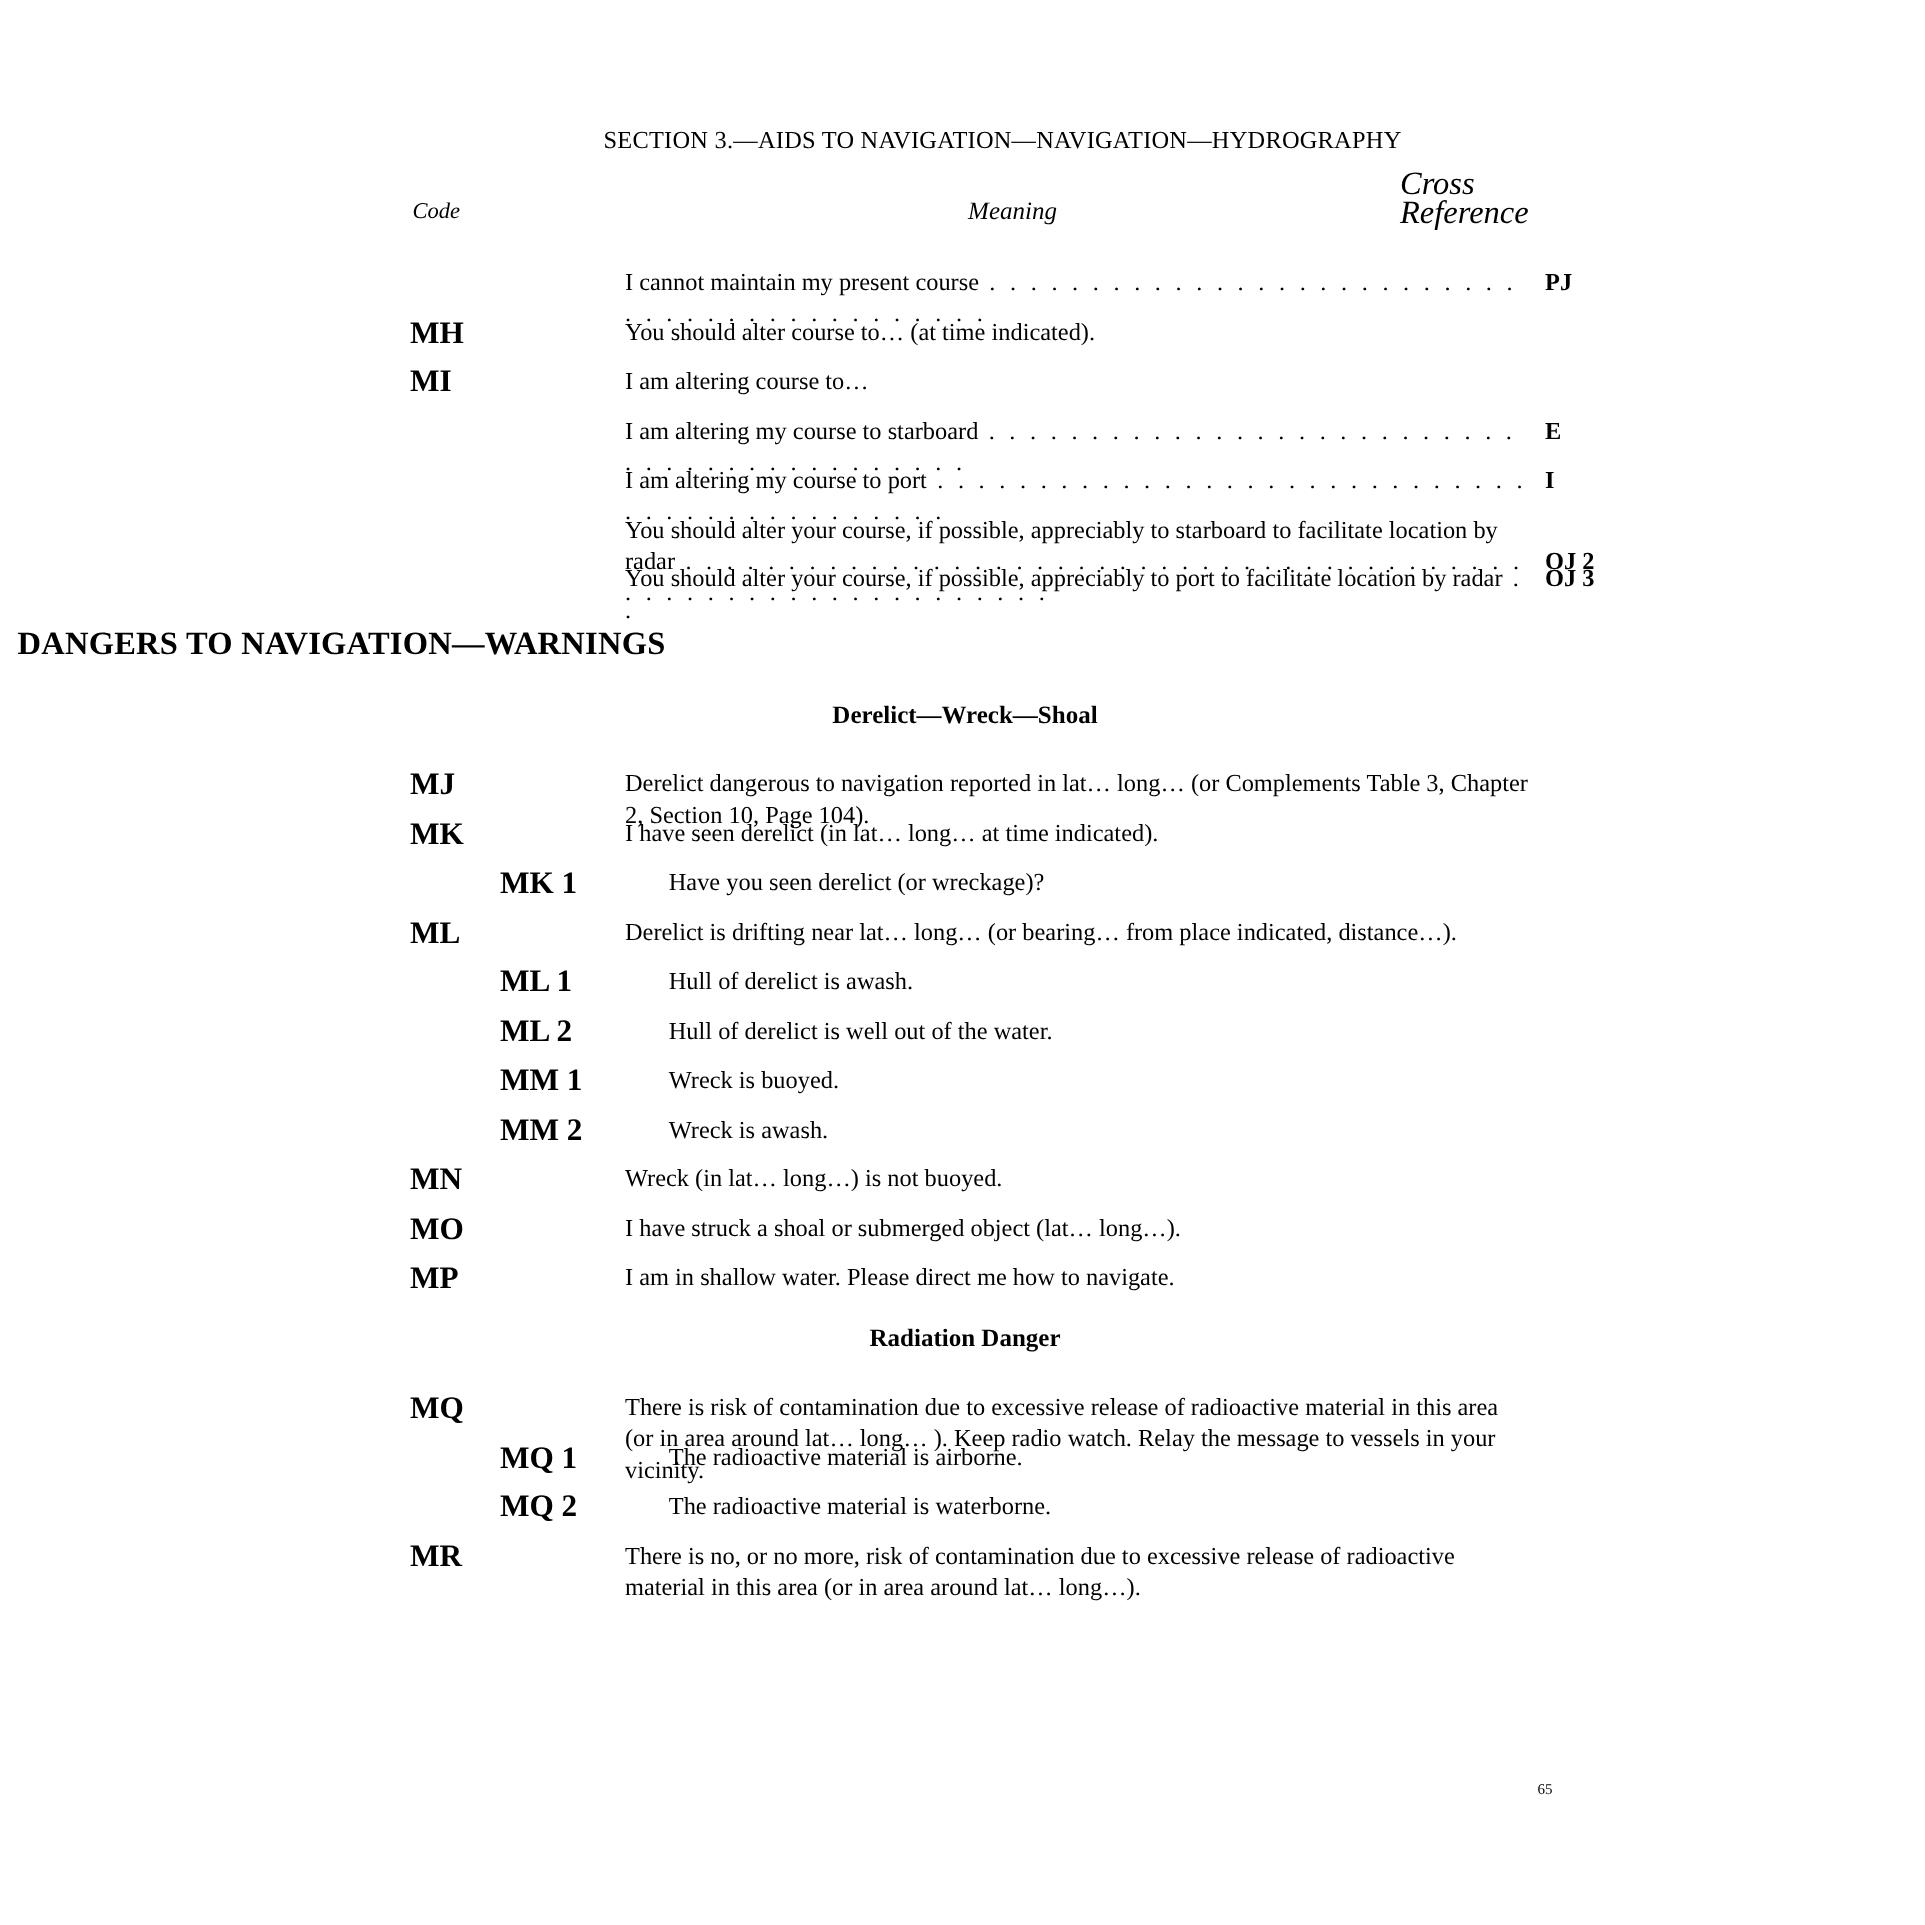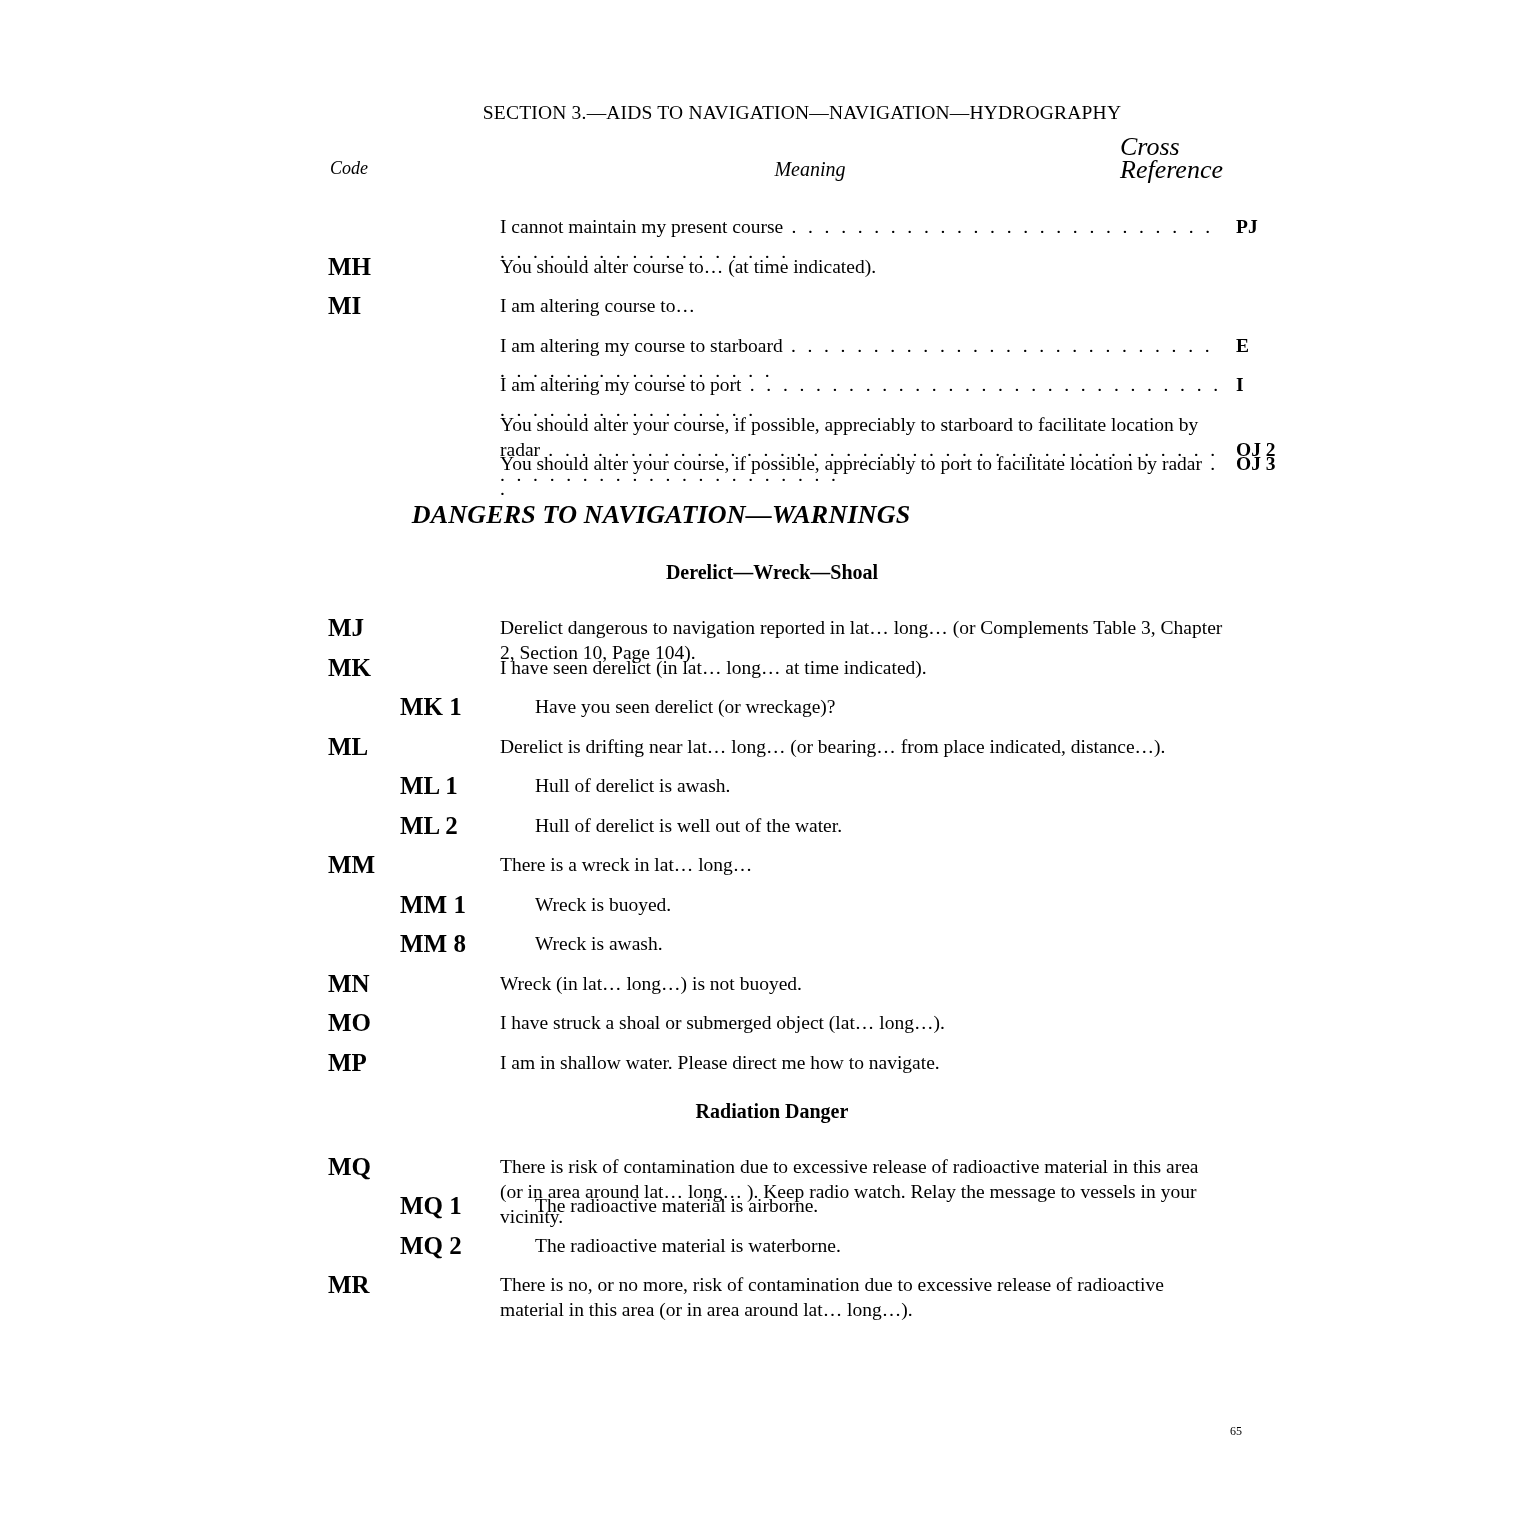--- a/index.html
+++ b/index.html
@@ -116,28 +116,26 @@
     font-size: 19.5px;
     line-height: 25px;
     white-space: nowrap;
   }
   .xref.second-line { top: 25px; }
 
   
   .big-heading {
     position: relative;
     width: 1308px;
-    text-align: center;
     font-weight: bold;
     font-size: 26px;
     letter-spacing: 0.2px;
     margin: 30px 0 0 0;
     padding-left: 14px;
     box-sizing: border-box;
-    font-style: italic;
   }
   .sub-heading {
     position: relative;
     width: 1540px;
     text-align: center;
     font-weight: bold;
     font-size: 20px;
     margin: 31px 0 0 0;
     padding-left: 4px;
     box-sizing: border-box;
@@ -231,29 +229,25 @@
         </div>
         <div class="row">
           <div class="code sub">ML 1</div>
           <div class="meaning sub"><span>Hull of derelict is awash.</span></div>
         </div>
         <div class="row">
           <div class="code sub">ML 2</div>
           <div class="meaning sub"><span>Hull of derelict is well out of the water.</span></div>
         </div>
         <div class="row">
-          <div class="code">MM</div>
-          <div class="meaning"><span>There is a wreck in lat… long…</span></div>
-        </div>
-        <div class="row">
           <div class="code sub">MM 1</div>
           <div class="meaning sub"><span>Wreck is buoyed.</span></div>
         </div>
         <div class="row">
-          <div class="code sub">MM 8</div>
+          <div class="code sub">MM 2</div>
           <div class="meaning sub"><span>Wreck is awash.</span></div>
         </div>
         <div class="row">
           <div class="code">MN</div>
           <div class="meaning"><span>Wreck (in lat… long…) is not buoyed.</span></div>
         </div>
         <div class="row">
           <div class="code">MO</div>
           <div class="meaning"><span>I have struck a shoal or submerged object (lat… long…).</span></div>
         </div>

